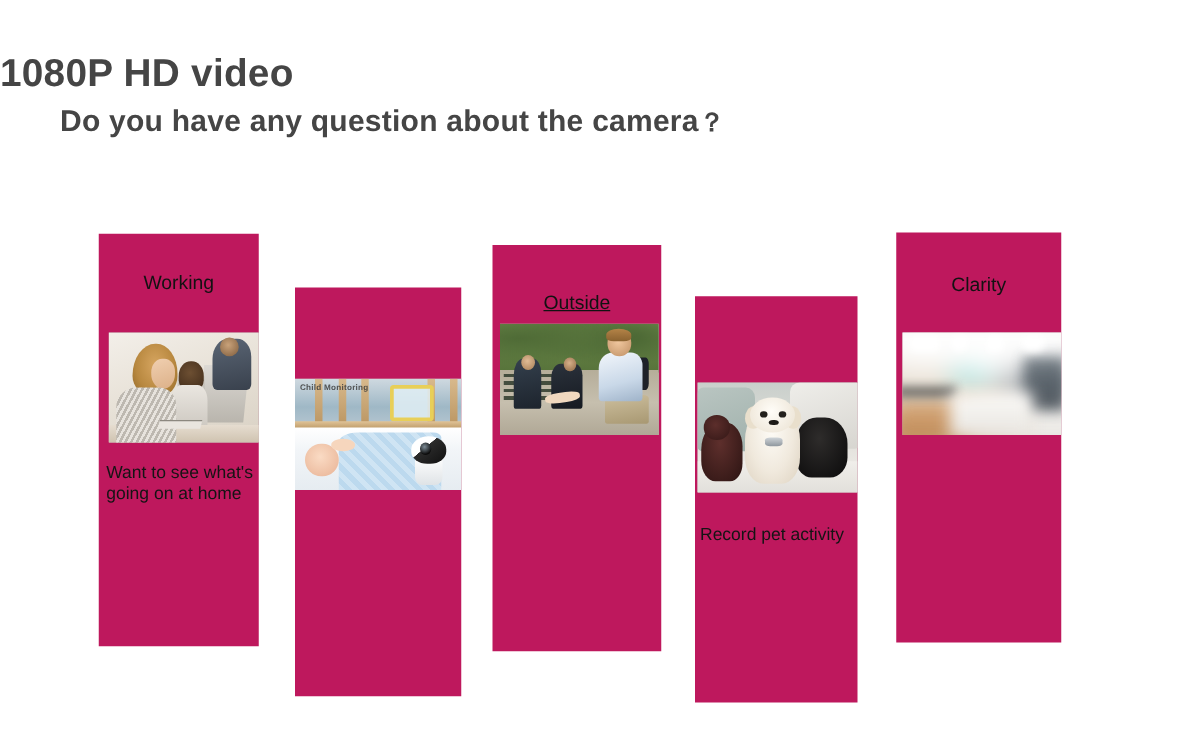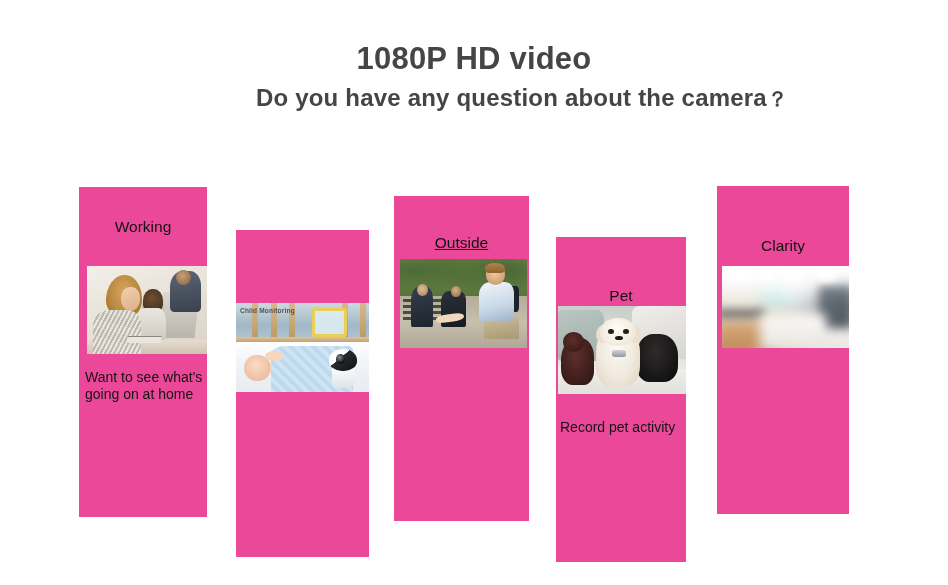--- a/index.html
+++ b/index.html
@@ -18,21 +18,21 @@
     height: 585px;
     background: #ffffff;
     overflow: hidden;
   }
 
   
   .headline {
     position: absolute;
     left: 0;
     width: 948px;
-    text-align: center;
+    text-align: left;
     color: #454545;
     font-weight: bold;
     letter-spacing: 0.2px;
     white-space: nowrap;
   }
   #title-main {
     top: 40px;
     font-size: 31px;
     line-height: 38px;
   }
@@ -43,21 +43,21 @@
     padding-left: 48px;
   }
   #title-sub .qmark {
     font-size: 21px;
     font-weight: bold;
   }
 
   
   .card {
     position: absolute;
-    background: #ec4899;
+    background: #be185d;
     box-sizing: border-box;
   }
   .card-heading {
     position: absolute;
     left: 0;
     width: 100%;
     text-align: center;
     color: #121212;
     font-size: 15.5px;
     line-height: 20px;
@@ -85,21 +85,21 @@
   #card-working  { left: 79px;  top: 187px; width: 128px; height: 330px; }
   #card-baby     { left: 236px; top: 230px; width: 133px; height: 327px; }
   #card-outside  { left: 394px; top: 196px; width: 135px; height: 325px; }
   #card-pet      { left: 556px; top: 237px; width: 130px; height: 325px; }
   #card-clarity  { left: 717px; top: 186px; width: 132px; height: 328px; }
 
   #card-working  .card-heading { top: 30px; }
   #card-baby     .card-heading { top: 46px; }
   #card-outside  .card-heading { top: 37px; text-decoration: underline; }
   #card-pet      .card-heading { top: 49px; }
-  #card-clarity  .card-heading { top: 50px; }
+  #card-clarity  .card-heading { top: 33px; }
 
   #card-working  .card-photo { left: 8px;  top: 79px; width: 120px; height: 88px; }
   #card-baby     .card-photo { left: 0px;  top: 73px; width: 133px; height: 89px; }
   #card-outside  .card-photo { left: 6px;  top: 63px; width: 127px; height: 89px; }
   #card-pet      .card-photo { left: 2px;  top: 69px; width: 128px; height: 88px; }
   #card-clarity  .card-photo { left: 5px;  top: 80px; width: 127px; height: 82px; }
 
   #card-working  .card-caption { left: 6px;  top: 182px; width: 126px; }
   #card-baby     .card-caption { left: 10px; top: 180px; width: 122px; }
   #card-outside  .card-caption { left: 10px; top: 168px; width: 124px; }
@@ -500,21 +500,20 @@
         <div class="man-shorts"></div>
         <div class="man-shirt"></div>
         <div class="man-head"></div>
         <div class="man-hair"></div>
       </div>
     </div>
 
   </div>
 
   <div class="card" id="card-pet">
-    <div class="card-heading">Pet</div>
 
     <div class="card-photo" id="photo-pet">
       <div class="photo-inner">
         <div class="bg"></div>
         <div class="pillow-l"></div>
         <div class="pillow-r"></div>
         <div class="floor"></div>
         <div class="dog-dark-l"></div>
         <div class="dog-dark-l-head"></div>
         <div class="dog-dark-r"></div>

